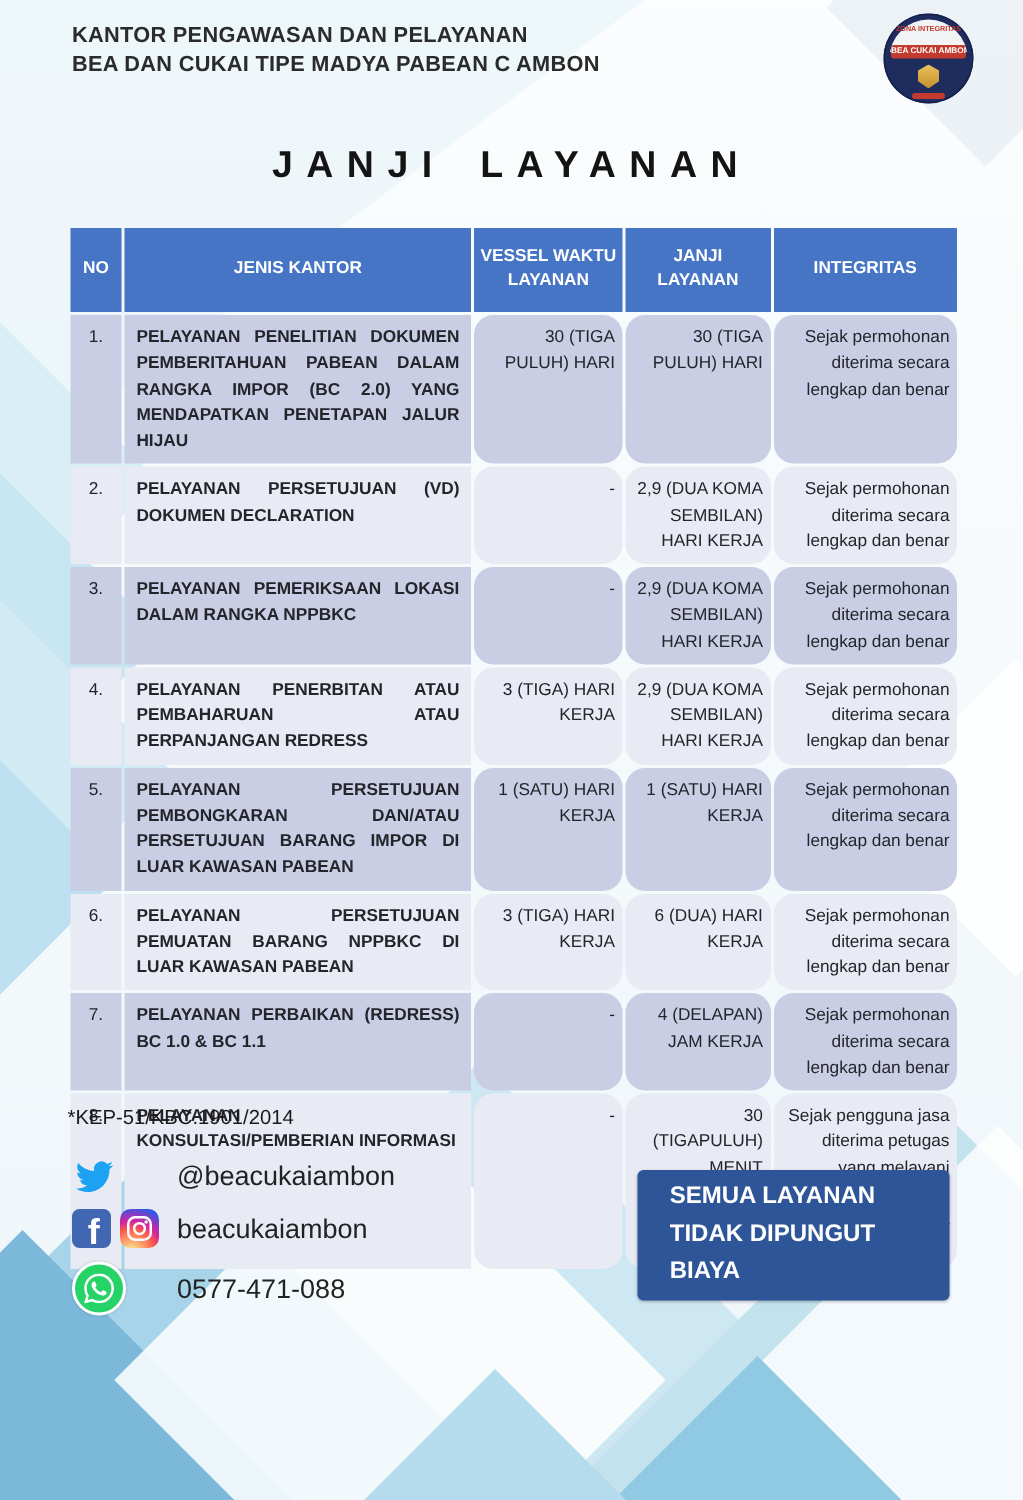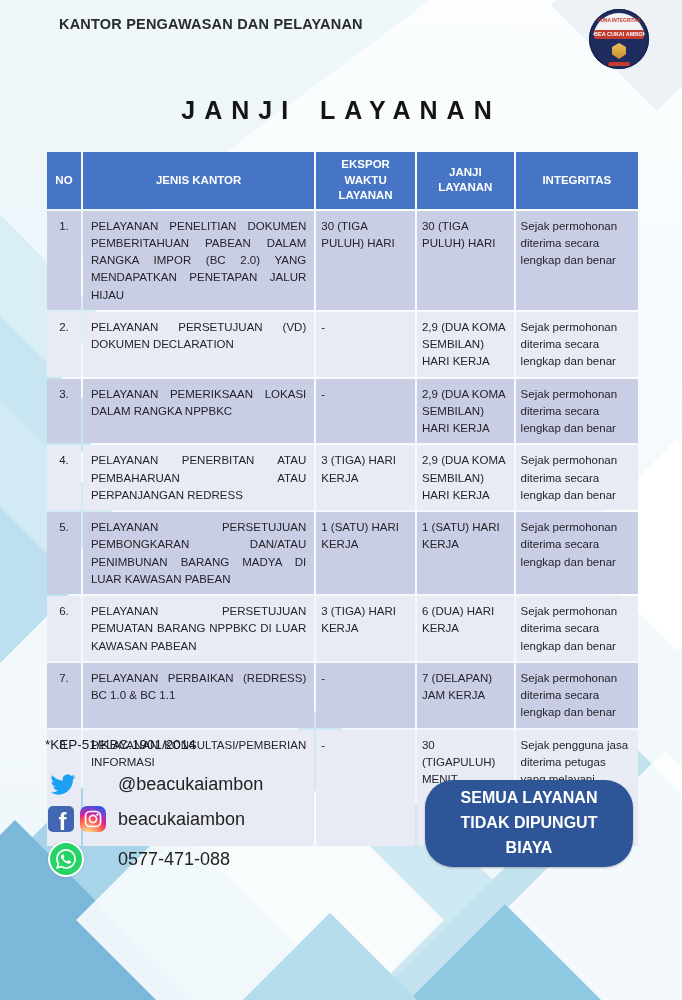--- a/index.html
+++ b/index.html
@@ -25,21 +25,21 @@
   .s-b4 { left:430px; top:825px; width:400px; height:400px; background:#c2e2ee; }
   .s-b5 { left:130px; top:790px; width:260px; height:260px; background:#ffffff; opacity:.85; }
   .s-b6 { left:545px; top:800px; width:240px; height:240px; background:#ffffff; opacity:.8; }
   .s-b7 { left:430px; top:935px; width:150px; height:150px; background:#8fc9e2; }
   .s-b8 { left:240px; top:950px; width:180px; height:180px; background:#b5dcec; }
   .s-r1 { right:-70px; top:470px; width:150px; height:150px; background:#ffffff; opacity:.9; }
 
   .content { position:relative; z-index:1; }
 
   
-  .header { position:absolute; left:45px; top:15px; display:flex; align-items:flex-end; }
+  .header { position:absolute; left:34px; top:15px; display:flex; align-items:flex-end; }
   .header-bar { width:5px; background:#2d2d2d; margin-right:9px; }
   .office-name { font-weight:bold; color:#2b2b2b; font-size:14.5px; line-height:1.32; letter-spacing:.2px; }
 
   
   .logo { position:absolute; top:9px; right:33px; width:60px; height:60px; border-radius:50%;
           background:#1e2c5e; box-shadow:0 0 0 1px #15214b inset; overflow:hidden; }
   .logo::before { content:""; position:absolute; inset:4px; border-radius:50%;
           background:linear-gradient(180deg,#f2f3f5 0%,#f2f3f5 42%,#1e2c5e 42%); }
   .logo-top { position:absolute; top:8px; left:0; right:0; text-align:center;
           font-size:6px; font-weight:bold; color:#c23b2e; transform:scale(.8); white-space:nowrap; }
@@ -64,44 +64,44 @@
   .layanan-table td { font-size:11.5px; color:#24242b; vertical-align:top;
           padding:7px 8px 6px 8px; line-height:1.5; }
   .col-no { width:33px; }
   .col-jenis { width:225px; }
   .col-standar { width:96px; }
   .col-janji { width:94px; }
   .col-ket { width:119px; }
   tr.dark td { background:#c9cee5; }
   tr.light td { background:#e8eaf4; }
   td.cell-no { text-align:center; padding-left:2px; padding-right:2px; }
-  td.cell-jenis { text-align:justify; }
-  td.cell-standar, td.cell-janji, td.cell-ket { text-align:left; padding-left:5px; padding-right:5px; }
+  td.cell-jenis { text-align:justify;font-weight:bold; }
+  td.cell-standar, td.cell-janji, td.cell-ket { text-align:right; padding-left:5px; padding-right:5px;border-radius:13px; }
 
   
   .footnote { position:absolute; left:45px; top:737px; font-size:13.5px; color:#1a1a1a; }
 
   
   .social { position:absolute; left:48px; top:772px; }
   .social-row { display:flex; align-items:center; margin-bottom:9px; }
   .social-icons { width:70px; display:flex; align-items:center; gap:6px; }
   .social-label { font-size:18px; color:#222;text-align:center; }
   .fb-icon { width:26px; height:26px; border-radius:5px; background:#4267B2; color:#fff;
              display:flex; align-items:flex-end; justify-content:center; overflow:hidden; }
   .fb-icon span { font-weight:bold; font-size:24px; line-height:.82; margin-right:-3px; }
   .ig-icon { width:26px; height:26px; border-radius:7px;
              background:radial-gradient(circle at 30% 110%,#fdf497 0%,#fd5949 45%,#d6249f 60%,#285AEB 90%);
              display:flex; align-items:center; justify-content:center; }
   .wa-icon { width:32px; height:32px; border-radius:50%; background:#25d366; border:2px solid #fff;
              box-shadow:0 0 2px rgba(0,0,0,.2); display:flex; align-items:center; justify-content:center; }
 
   
   .notice-box { position:absolute; left:425px; top:780px; width:208px; height:87px;
-          background:#2e5597; border-radius:28px; box-shadow:0 1px 2px rgba(0,0,0,.25);
-          display:flex; align-items:center; justify-content:center; text-align:center; }
+          background:#2e5597; border-radius:4px; box-shadow:0 1px 2px rgba(0,0,0,.25);
+          display:flex; align-items:center; justify-content:center; text-align:left; }
   .notice-text { color:#fff; font-weight:bold; font-size:16px; line-height:1.55; width:165px; }
 </style>
 </head>
 <body>
 
 <div class="page">
 
   <div class="shape s-topleft"></div>
   <div class="shape rot s-topright"></div>
   <div class="shape rot s-l1"></div>
@@ -117,20 +117,21 @@
   <div class="shape rot s-b7"></div>
   <div class="shape rot s-b8"></div>
   <div class="shape rot s-r1"></div>
 
   <div class="content">
 
     <div class="header">
       <div class="header-bar"></div>
       <div class="office-name">
         <div>KANTOR PENGAWASAN DAN PELAYANAN</div>
+        <div>BEA DAN CUKAI TIPE MADYA PABEAN C AMBON</div>
       </div>
     </div>
 
     <div class="logo">
       <div class="logo-top">ZONA INTEGRITAS</div>
       <div class="logo-band">BEA CUKAI AMBON</div>
       <div class="logo-emblem"></div>
       <div class="logo-ribbon"></div>
     </div>
 
@@ -141,21 +142,21 @@
         <col class="col-no">
           <col class="col-jenis">
           <col class="col-standar">
           <col class="col-janji">
           <col class="col-ket">
       </colgroup>
       <thead>
         <tr>
           <th>NO</th>
           <th>JENIS KANTOR</th>
-          <th>EKSPOR WAKTU LAYANAN</th>
+          <th>VESSEL WAKTU LAYANAN</th>
           <th>JANJI LAYANAN</th>
           <th>INTEGRITAS</th>
         </tr>
       </thead>
       <tbody>
         <tr class="dark" style="height:84px">
           <td class="cell-no">1.</td>
           <td class="cell-jenis">PELAYANAN PENELITIAN DOKUMEN PEMBERITAHUAN PABEAN DALAM RANGKA IMPOR (BC 2.0) YANG MENDAPATKAN PENETAPAN JALUR HIJAU</td>
           <td class="cell-standar">30 (TIGA PULUH) HARI</td>
           <td class="cell-janji">30 (TIGA PULUH) HARI</td>
@@ -177,37 +178,37 @@
         </tr>
         <tr class="light" style="height:58px">
           <td class="cell-no">4.</td>
           <td class="cell-jenis">PELAYANAN PENERBITAN ATAU PEMBAHARUAN ATAU PERPANJANGAN REDRESS</td>
           <td class="cell-standar">3 (TIGA) HARI KERJA</td>
           <td class="cell-janji">2,9 (DUA KOMA SEMBILAN) HARI KERJA</td>
           <td class="cell-ket">Sejak permohonan diterima secara lengkap dan benar</td>
         </tr>
         <tr class="dark" style="height:70px">
           <td class="cell-no">5.</td>
-          <td class="cell-jenis">PELAYANAN PERSETUJUAN PEMBONGKARAN DAN/ATAU PENIMBUNAN BARANG MADYA DI LUAR KAWASAN PABEAN</td>
+          <td class="cell-jenis">PELAYANAN PERSETUJUAN PEMBONGKARAN DAN/ATAU PERSETUJUAN BARANG IMPOR DI LUAR KAWASAN PABEAN</td>
           <td class="cell-standar">1 (SATU) HARI KERJA</td>
           <td class="cell-janji">1 (SATU) HARI KERJA</td>
           <td class="cell-ket">Sejak permohonan diterima secara lengkap dan benar</td>
         </tr>
         <tr class="light" style="height:55px">
           <td class="cell-no">6.</td>
           <td class="cell-jenis">PELAYANAN PERSETUJUAN PEMUATAN BARANG NPPBKC DI LUAR KAWASAN PABEAN</td>
           <td class="cell-standar">3 (TIGA) HARI KERJA</td>
           <td class="cell-janji">6 (DUA) HARI KERJA</td>
           <td class="cell-ket">Sejak permohonan diterima secara lengkap dan benar</td>
         </tr>
         <tr class="dark" style="height:46px">
           <td class="cell-no">7.</td>
           <td class="cell-jenis">PELAYANAN PERBAIKAN (REDRESS) BC 1.0 &amp; BC 1.1</td>
           <td class="cell-standar">-</td>
-          <td class="cell-janji">7 (DELAPAN) JAM KERJA</td>
+          <td class="cell-janji">4 (DELAPAN) JAM KERJA</td>
           <td class="cell-ket">Sejak permohonan diterima secara lengkap dan benar</td>
         </tr>
         <tr class="light" style="height:90px">
           <td class="cell-no">8.</td>
           <td class="cell-jenis">PELAYANAN KONSULTASI/PEMBERIAN INFORMASI</td>
           <td class="cell-standar">-</td>
           <td class="cell-janji">30 (TIGAPULUH) MENIT</td>
           <td class="cell-ket">Sejak pengguna jasa diterima petugas yang melayani sampai dengan pengguna jasa mendapat jawaban</td>
         </tr>
       </tbody>

